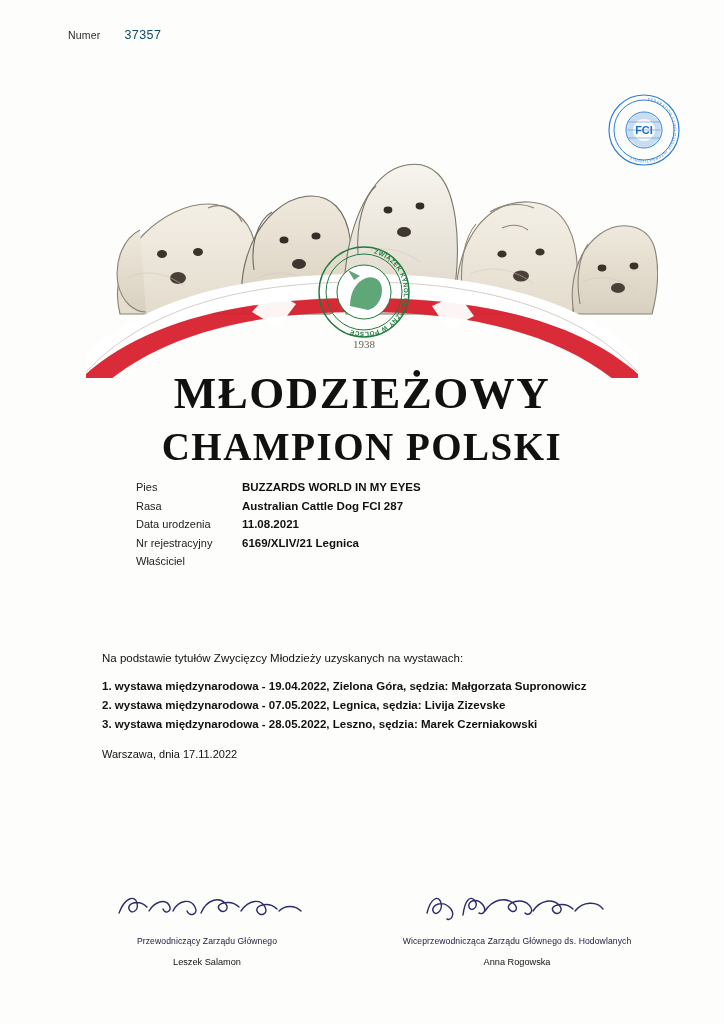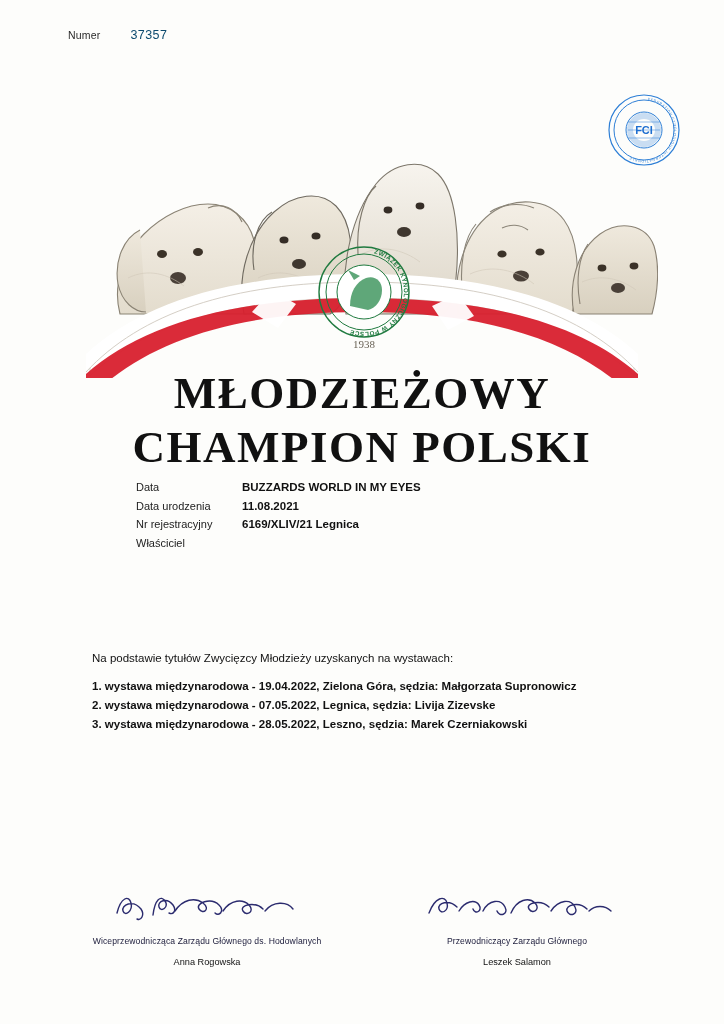--- a/index.html
+++ b/index.html
@@ -23,21 +23,21 @@
     background: #fdfdfb;
   }
 
   
   .numer-row {
     position: absolute;
     left: 68px;
     top: 28px;
     display: flex;
     align-items: baseline;
-    gap: 30px;
+    gap: 24px;
   }
   .numer-label {
     font-size: 10.5px;
     color: #2a2a2a;
     letter-spacing: .2px;
   }
   .numer-value {
     font-size: 12.5px;
     font-weight: normal;
     color: #0c4a6e;
@@ -91,21 +91,21 @@
     font-family: "Liberation Serif", serif;
     font-weight: bold;
     color: #111;
   }
   .title .line1 {
     font-size: 45px;
     letter-spacing: 1.5px;
     line-height: 54px;
   }
   .title .line2 {
-    font-size: 45px;
+    font-size: 39px;
     letter-spacing: 1.5px;
     line-height: 54px;
   }
 
   
   .details {
     position: absolute;
     left: 136px;
     top: 481px;
     width: 500px;
@@ -130,21 +130,21 @@
   }
   .details .val .sub {
     display: block;
     font-weight: bold;
     margin-top: 5px;
   }
 
   
   .body-text {
     position: absolute;
-    left: 92px;
+    left: 102px;
     top: 652px;
     width: 540px;
     font-size: 11.5px;
     color: #111;
   }
   .intro {
     margin: 0 0 16px 0;
     font-size: 11.5px;
   }
   .shows {
@@ -322,22 +322,26 @@
     </svg>
   </div>
 
   <div class="title">
     <div class="line1">MŁODZIEŻOWY</div>
     <div class="line2">CHAMPION POLSKI</div>
   </div>
 
   <div class="details">
     <div class="row">
-      <div class="lbl">Data</div>
+      <div class="lbl">Pies</div>
       <div class="val">BUZZARDS WORLD IN MY EYES</div>
+    </div>
+    <div class="row">
+      <div class="lbl">Rasa</div>
+      <div class="val">Australian Cattle Dog FCI 287</div>
     </div>
     <div class="row">
       <div class="lbl">Data urodzenia</div>
       <div class="val">11.08.2021</div>
     </div>
     <div class="row">
       <div class="lbl">Nr rejestracyjny</div>
       <div class="val">6169/XLIV/21 Legnica</div>
     </div>
     <div class="row">
@@ -345,50 +349,51 @@
     </div>
   </div>
 
   <div class="body-text">
     <p class="intro">Na podstawie tytułów Zwycięzcy Młodzieży uzyskanych na wystawach:</p>
     <ul class="shows">
       <li>1. wystawa międzynarodowa - 19.04.2022, Zielona Góra, sędzia: Małgorzata Supronowicz</li>
       <li>2. wystawa międzynarodowa - 07.05.2022, Legnica, sędzia: Livija Zizevske</li>
       <li>3. wystawa międzynarodowa - 28.05.2022, Leszno, sędzia: Marek Czerniakowski</li>
     </ul>
+    <p class="place-date">Warszawa, dnia 17.11.2022</p>
   </div>
 
   <div class="signatures">
-    <div class="sig-block">
-      <div class="sig-scribble">
-        <svg width="200" height="40" viewBox="0 0 200 40" xmlns="http://www.w3.org/2000/svg">
-          <g fill="none" stroke="#2b2b6e" stroke-width="1.4" stroke-linecap="round">
-            <path d="M10 28 C14 12 22 10 24 18 C26 26 18 32 16 26 C14 20 26 14 34 24 C38 30 34 36 30 34"></path>
-            <path d="M46 30 C48 14 54 10 58 16 C62 22 54 28 52 22 C50 16 60 12 66 20 C70 26 66 30 62 28"></path>
-            <path d="M68 26 C76 14 88 12 96 18 C104 24 96 30 92 24 C88 18 104 12 112 20 C118 26 112 32 108 28"></path>
-            <path d="M116 26 C124 14 136 14 142 20 C148 26 140 32 136 26 C132 20 148 16 156 24"></path>
-            <path d="M158 26 C166 16 180 16 186 24"></path>
-          </g>
-        </svg>
-      </div>
-      <div class="sig-title">Wiceprzewodnicząca Zarządu Głównego ds. Hodowlanych</div>
-      <div class="sig-name">Anna Rogowska</div>
-    </div>
-
     <div class="sig-block">
       <div class="sig-scribble">
         <svg width="200" height="40" viewBox="0 0 200 40" xmlns="http://www.w3.org/2000/svg">
           <g fill="none" stroke="#2b2b6e" stroke-width="1.4" stroke-linecap="round">
             <path d="M12 28 C18 12 28 10 30 18 C32 26 24 30 22 24 C20 18 32 14 40 22"></path>
             <path d="M42 26 C48 16 58 14 62 20 C66 26 58 30 56 24"></path>
             <path d="M66 26 C72 14 84 14 88 22 C92 30 82 32 80 26"></path>
             <path d="M94 28 C100 14 112 12 118 18 C124 24 116 30 112 24 C108 18 124 14 132 22"></path>
             <path d="M134 26 C142 14 154 14 158 22 C162 30 152 32 150 26 C148 20 162 16 170 24"></path>
             <path d="M172 26 C178 20 188 20 194 26"></path>
           </g>
         </svg>
       </div>
       <div class="sig-title">Przewodniczący Zarządu Głównego</div>
       <div class="sig-name">Leszek Salamon</div>
     </div>
+
+    <div class="sig-block">
+      <div class="sig-scribble">
+        <svg width="200" height="40" viewBox="0 0 200 40" xmlns="http://www.w3.org/2000/svg">
+          <g fill="none" stroke="#2b2b6e" stroke-width="1.4" stroke-linecap="round">
+            <path d="M10 28 C14 12 22 10 24 18 C26 26 18 32 16 26 C14 20 26 14 34 24 C38 30 34 36 30 34"></path>
+            <path d="M46 30 C48 14 54 10 58 16 C62 22 54 28 52 22 C50 16 60 12 66 20 C70 26 66 30 62 28"></path>
+            <path d="M68 26 C76 14 88 12 96 18 C104 24 96 30 92 24 C88 18 104 12 112 20 C118 26 112 32 108 28"></path>
+            <path d="M116 26 C124 14 136 14 142 20 C148 26 140 32 136 26 C132 20 148 16 156 24"></path>
+            <path d="M158 26 C166 16 180 16 186 24"></path>
+          </g>
+        </svg>
+      </div>
+      <div class="sig-title">Wiceprzewodnicząca Zarządu Głównego ds. Hodowlanych</div>
+      <div class="sig-name">Anna Rogowska</div>
+    </div>
   </div>
 
 </div>
 
 </body></html>

